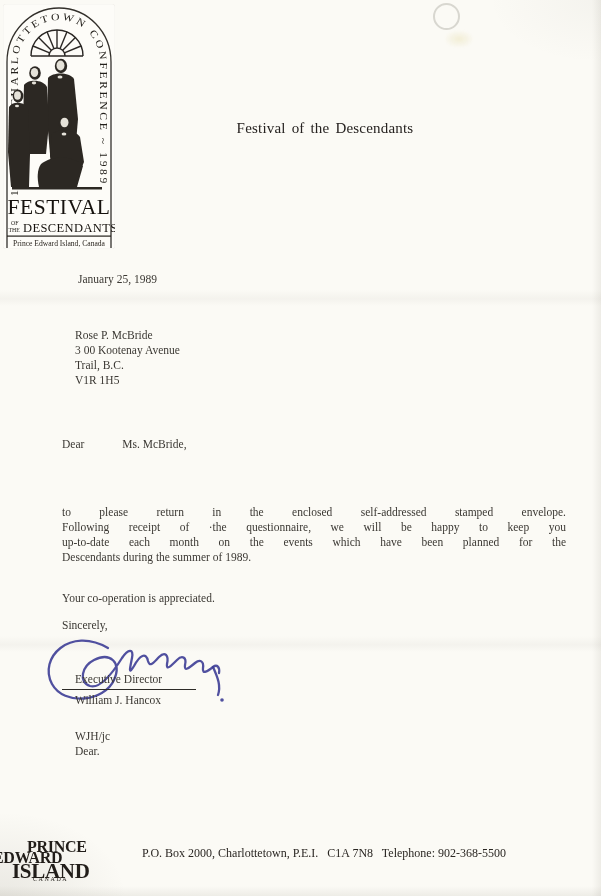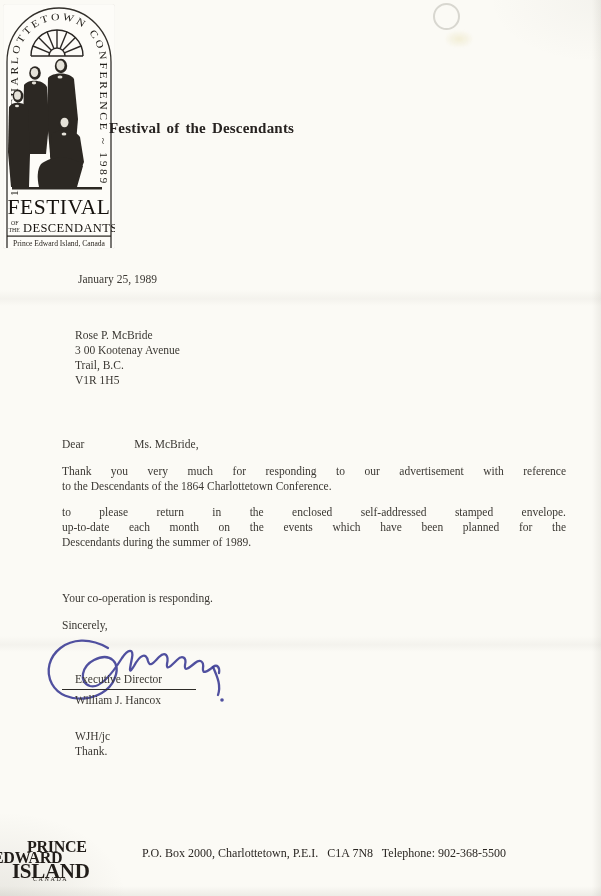--- a/index.html
+++ b/index.html
@@ -14,29 +14,29 @@
   }
   .overlay{position:absolute;pointer-events:none;}
   .crease{left:0;width:601px;height:16px;background:linear-gradient(180deg,transparent,rgba(120,114,100,0.055) 55%,transparent);}
   .edge-r{top:0;right:0;width:9px;height:896px;background:linear-gradient(90deg,transparent,rgba(120,114,100,0.10));}
   .edge-b{left:0;bottom:0;width:601px;height:10px;background:linear-gradient(180deg,transparent,rgba(120,114,100,0.10));}
   .hole{position:absolute;left:433px;top:3px;width:23px;height:23px;border-radius:50%;
         border:2px solid rgba(165,162,152,0.40);}
   .smudge{position:absolute;left:444px;top:30px;width:30px;height:18px;border-radius:50%;
         background:radial-gradient(closest-side,rgba(224,212,146,0.32),transparent);filter:blur(1px);}
   
-  .hdr{position:absolute;left:109px;width:410px;text-align:left;color:#262220;font-weight:bold;white-space:nowrap;word-spacing:2px;}
+  .hdr{position:absolute;left:120px;width:410px;text-align:center;color:#262220;font-weight:normal;white-space:nowrap;word-spacing:2px;}
   .hdr1{top:120px;font-size:15px;letter-spacing:0.2px;}
   .hdr2{top:142px;font-size:15.5px;letter-spacing:0.2px;}
   
   .tw{position:absolute;font-family:Liberation Serif, serif;font-size:11.5px;color:#3b3833;line-height:15px;white-space:nowrap;}
   .block{white-space:normal;}
   .bodyline{width:504px;height:15px;white-space:nowrap;}
   .jline{text-align:justify;text-align-last:justify;white-space:normal;}
-  .sal-name{display:inline-block;margin-left:50px;}
+  .sal-name{display:inline-block;margin-left:38px;}
   
   .sig{position:absolute;left:30px;top:622px;pointer-events:none;}
   .sig-path{fill:none;stroke:#3d3d96;stroke-width:2.3;stroke-linecap:round;stroke-linejoin:round;opacity:0.9;}
   .sig-line{position:absolute;left:62px;top:689px;width:134px;height:1.2px;background:#2d2b27;}
   
   .ftr-contact{position:absolute;left:104px;top:846px;width:440px;text-align:center;
      font-size:12px;color:#2a2622;white-space:pre;}
   .pei{position:absolute;color:#211d19;font-weight:bold;font-family:"Liberation Serif", serif;white-space:nowrap;line-height:1;}
   .pei-1{left:27px;top:839px;font-size:16px;letter-spacing:-0.3px;}
   .pei-2{left:-7px;top:850px;font-size:16px;letter-spacing:-0.3px;}
@@ -120,47 +120,44 @@
     <div>Rose P. McBride</div>
     <div>3 00 Kootenay Avenue</div>
     <div>Trail, B.C.</div>
     <div>V1R 1H5</div>
   </div>
 
   <div class="tw" style="left:62px;top:437px">
     <span>Dear</span><span class="sal-name">Ms. McBride,</span>
   </div>
 
-  <div class="tw block" style="left:62px;top:464px">
-    <div class="bodyline jline">Thank you very much for responding to our advertisement with reference</div>
-    <div class="bodyline">to the Descendants of the 1864 Charlottetown Conference.</div>
-  </div>
 
   <div class="tw block" style="left:62px;top:505px">
     <div class="bodyline jline">to please return in the enclosed self-addressed stamped envelope.</div>
+    <div class="bodyline jline">Following receipt of ·the questionnaire, we will be happy to keep you</div>
     <div class="bodyline jline">up-to-date each month on the events which have been planned for the</div>
     <div class="bodyline">Descendants during the summer of 1989.</div>
   </div>
 
-  <div class="tw" style="left:62px;top:591px">Your co-operation is responding.</div>
+  <div class="tw" style="left:62px;top:591px">Your co-operation is appreciated.</div>
 
   <div class="tw" style="left:62px;top:618px">Sincerely,</div>
 
   <svg class="sig" width="230" height="95" viewBox="0 0 230 95">
     <path class="sig-path" d="M 78,26 C 40,4 8,36 22,62 C 34,84 74,80 84,58 C 92,40 80,30 64,38 C 52,44 48,60 60,64 C 70,67 82,52 92,36 C 98,27 104,26 102,36 C 100,46 98,54 104,44 C 110,33 116,30 118,39 C 120,46 124,40 129,35 C 135,29 139,33 137,42 C 136,49 141,44 147,38 C 152,33 157,35 155,43 C 154,50 159,46 165,41 C 170,37 174,39 173,46 C 172,53 178,49 183,45 C 187,42 190,45 189,51"></path>
     <path class="sig-path" d="M 183,45 C 188,56 191,64 188,73"></path>
     <circle cx="192" cy="78" r="1.8" fill="#3d3d96" opacity="0.9"></circle>
   </svg>
 
   <div class="sig-line"></div>
   <div class="tw" style="left:75px;top:693px">William J. Hancox</div>
   <div class="tw" style="left:75px;top:672px">Executive Director</div>
 
   <div class="tw" style="left:75px;top:729px">WJH/jc</div>
-  <div class="tw" style="left:75px;top:744px">Thank.</div>
+  <div class="tw" style="left:75px;top:744px">Dear.</div>
 
   <div>
     <div class="pei pei-1">PRINCE</div>
     <div class="pei pei-2">EDWARD</div>
     <div class="pei pei-3">ISLAND</div>
     <div class="pei pei-4">CANADA</div>
   </div>
 
   <div class="ftr-contact">P.O. Box 2000, Charlottetown, P.E.I.   C1A 7N8   Telephone: 902-368-5500</div>
 

